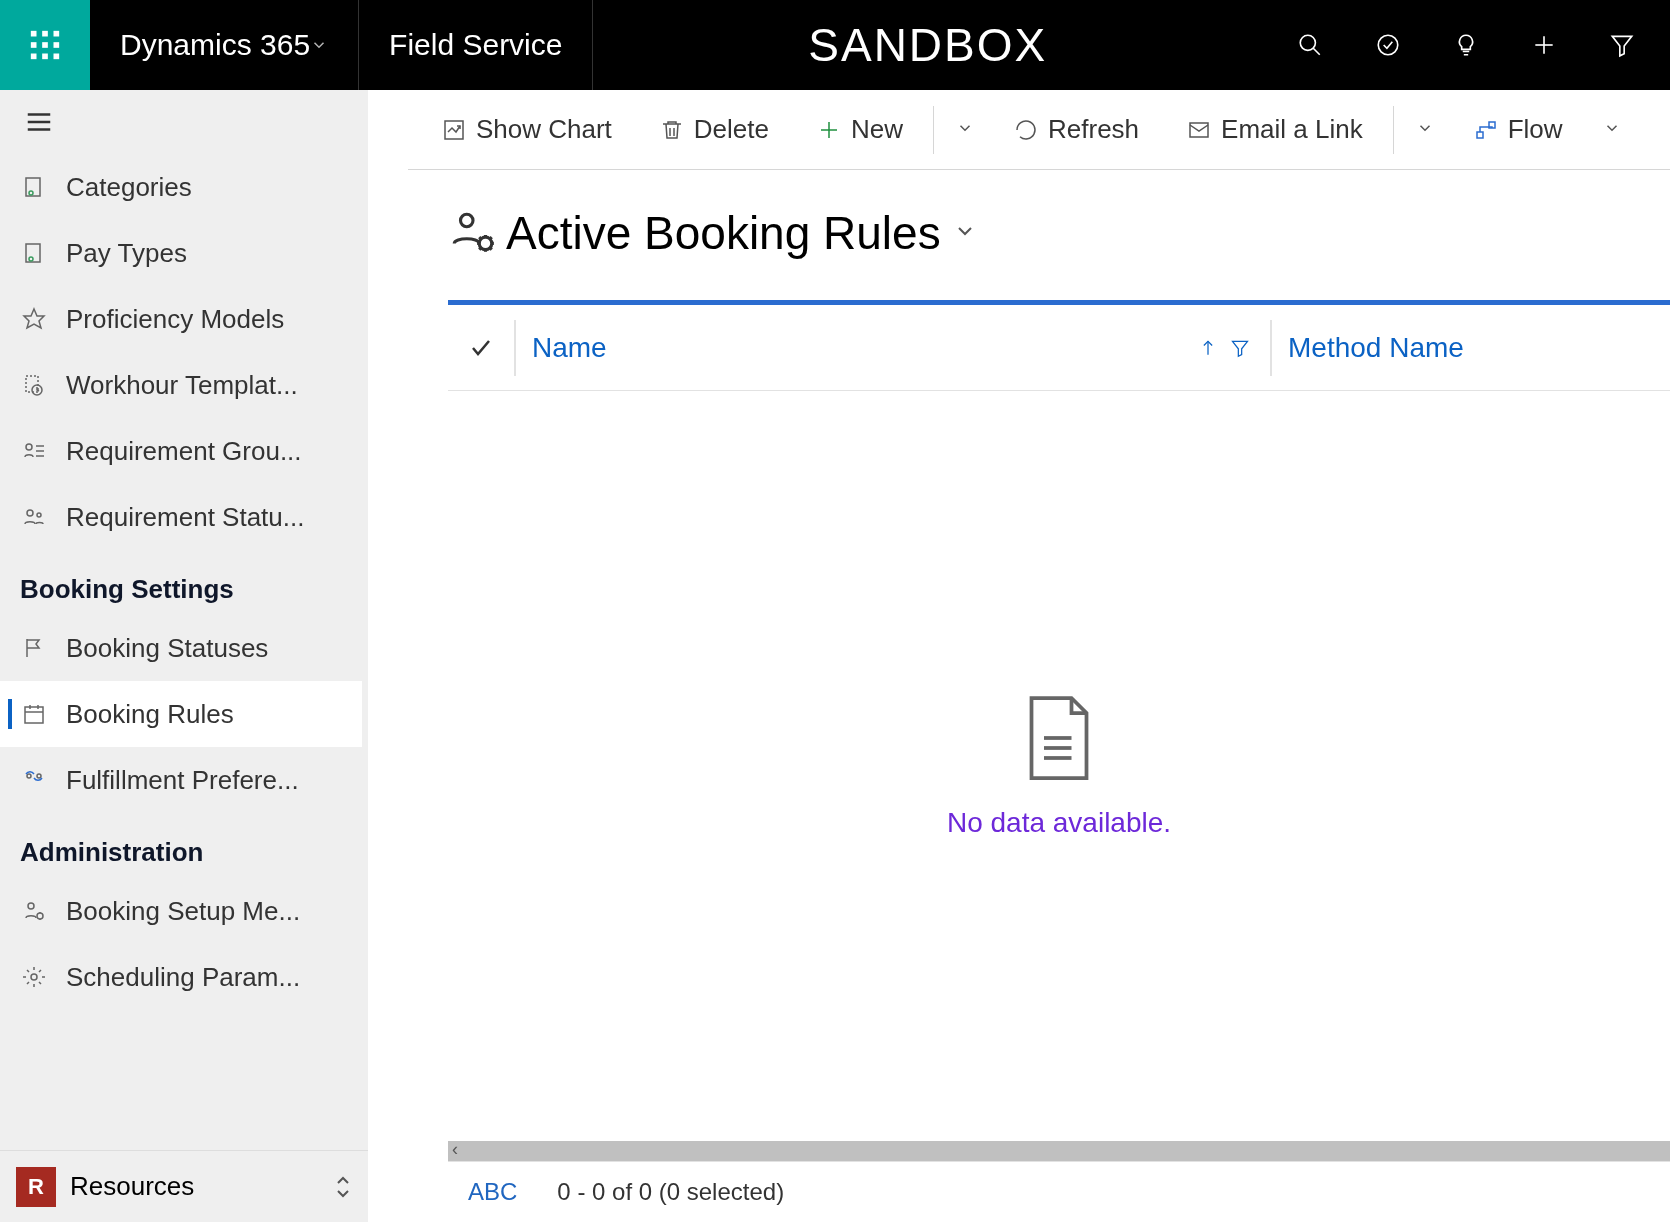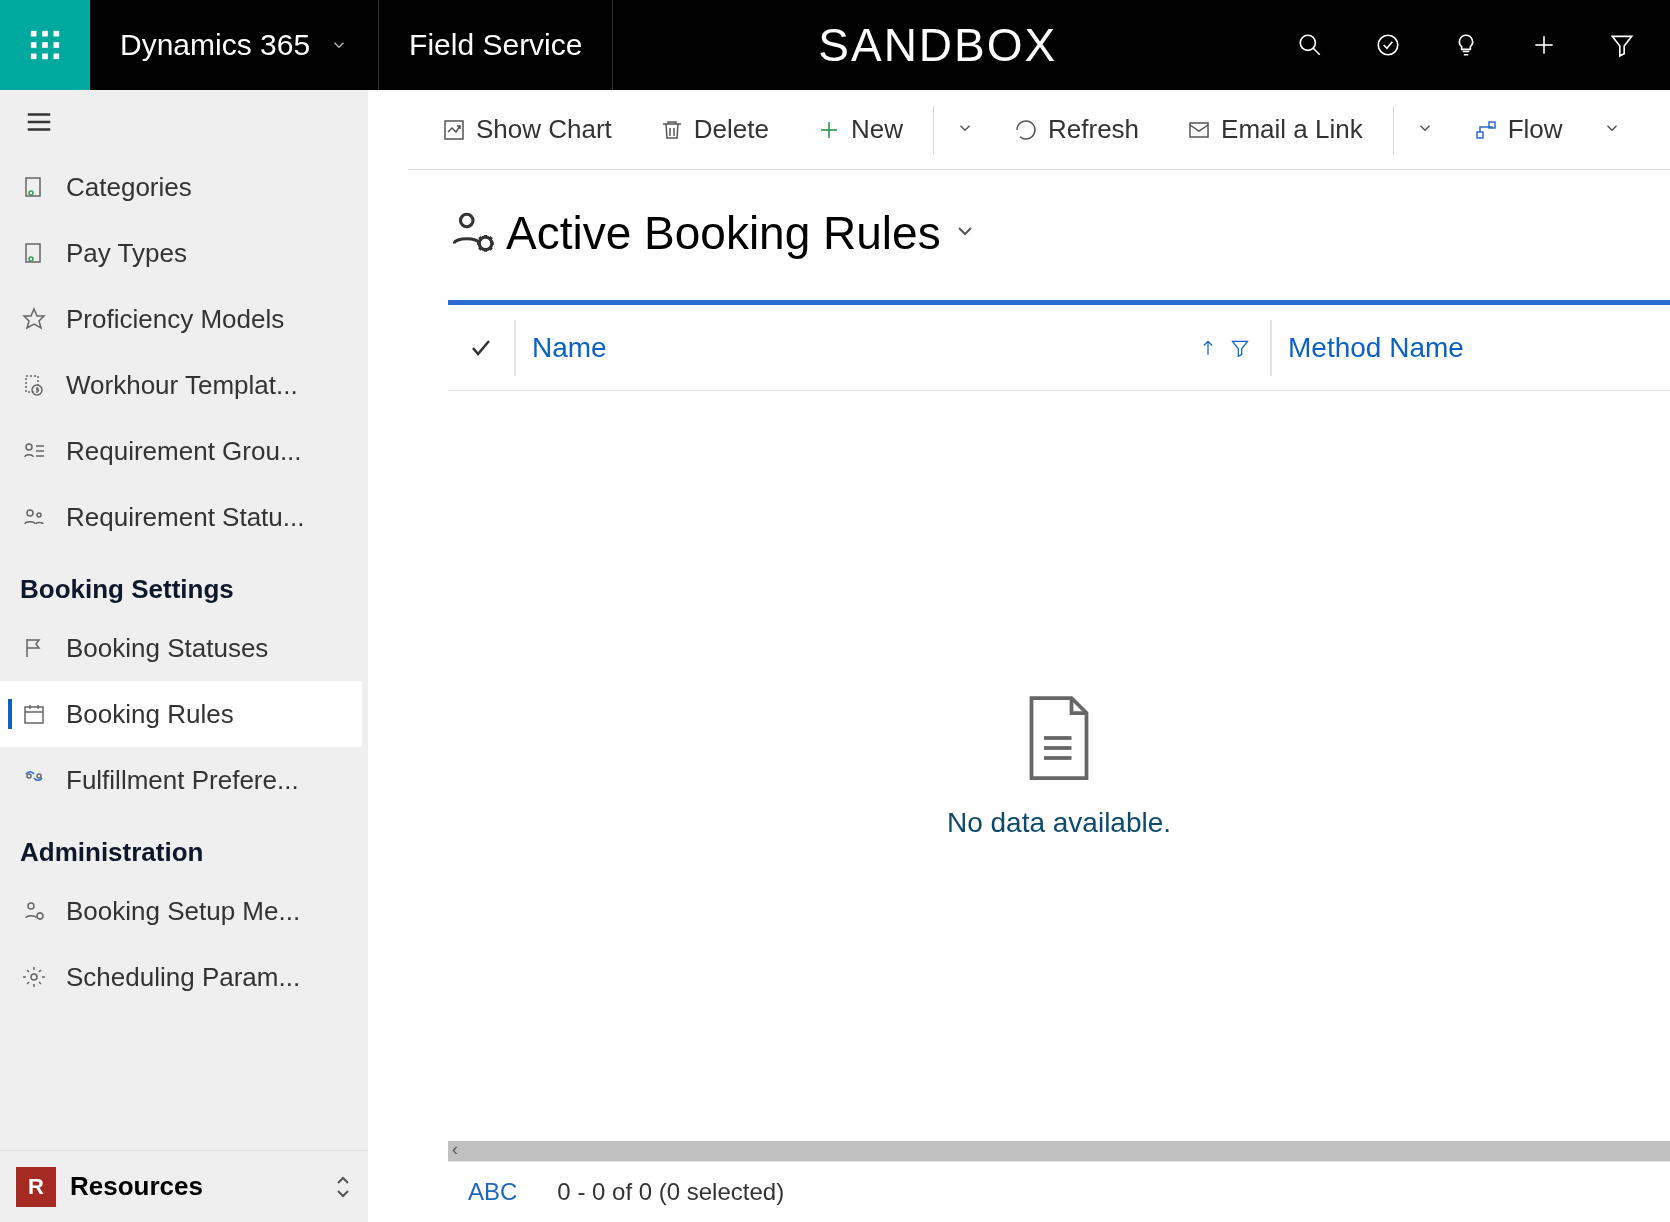--- a/index.html
+++ b/index.html
@@ -2,21 +2,21 @@
 <html><head>
 <meta charset="utf-8">
 <style>
   * { box-sizing: border-box; margin: 0; padding: 0; font-family: "Segoe UI", Arial, sans-serif; }
   body { width: 1670px; height: 1222px; overflow: hidden; background: #fff; }
 
   
   .topbar { display: flex; height: 90px; background: #000; color: #fff; align-items: stretch; }
   .waffle { width: 90px; background: #00a99d; display: flex; align-items: center; justify-content: center; cursor: pointer; }
   .waffle svg { width: 34px; height: 34px; }
-  .brand { display: flex; align-items: center; padding: 0 30px; font-size: 30px; font-weight: 400; border-right: 1px solid #333; gap: 20px; cursor: pointer; }
+  .brand { display: flex; align-items: center; padding: 0 30px; font-size: 30px; font-weight: 400; border-right: 1px solid #333; gap: 0; cursor: pointer; }
   .brand .chev { opacity: .7; }
   .module { display: flex; align-items: center; padding: 12px 30px; font-size: 30px; font-weight: 400; border-right: 1px solid #333; cursor: pointer; }
   .env { flex: 1; display: flex; align-items: center; justify-content: center; font-size: 46px; font-weight: 300; letter-spacing: 2px; }
   .top-icons { display: flex; align-items: center; padding: 0 12px; gap: 6px; }
   .top-icons .icon-btn { width: 72px; height: 90px; display: flex; align-items: center; justify-content: center; cursor: pointer; }
   .top-icons svg { width: 26px; height: 26px; stroke: #fff; fill: none; stroke-width: 1.5; }
 
   
   .body-wrap { display: flex; height: calc(1222px - 90px); }
 
@@ -27,21 +27,21 @@
   .nav { flex: 1; overflow-y: auto; padding-right: 6px; }
   .nav-item { display: flex; align-items: center; height: 66px; padding: 0 20px; gap: 18px; font-size: 26px; color: #333; cursor: pointer; white-space: nowrap; overflow: hidden; text-overflow: ellipsis; }
   .nav-item .nav-icon { width: 28px; height: 28px; display:flex; align-items:center; justify-content:center; flex-shrink: 0; }
   .nav-item .nav-icon svg { width: 24px; height: 24px; stroke: #666; fill: none; stroke-width: 1.5; }
   .nav-item.active { background: #fff; font-weight: 400; position: relative; }
   .nav-item.active::before { content:""; position:absolute; left:8px; top:18px; bottom:18px; width:4px; background:#0b62c4; }
   .nav-group { padding: 24px 20px 10px 20px; font-size: 26px; font-weight: 600; color: #0f172a; }
 
   .sidebar-footer { height: 72px; border-top: 1px solid #ddd; display: flex; align-items: center; padding: 0 16px; gap: 14px; }
   .avatar { width: 40px; height: 40px; background: #a52a21; color: #fff; display: flex; align-items: center; justify-content: center; font-size: 22px; font-weight: 600; }
-  .footer-label { font-size: 26px; font-weight: 700; flex: 1; }
+  .footer-label { font-size: 26px; font-weight: 400; flex: 1; }
   .sort-btns { display: flex; flex-direction: column; line-height: 12px; cursor: pointer; }
 
   
   .main { flex: 1; display: flex; flex-direction: column; background: #fff; overflow: hidden; margin-left: 40px; }
 
   
   .cmdbar { height: 80px; border-bottom: 1px solid #d6d6d6; display: flex; align-items: center; padding: 0 10px; }
   .cmd { display: flex; align-items: center; gap: 10px; padding: 0 24px; height: 100%; font-size: 26px; color: #333; cursor: pointer; }
   .cmd svg { width: 24px; height: 24px; stroke: #555; fill: none; stroke-width: 1.5; }
   .cmd.green svg { stroke: #1e8f3e; }
@@ -61,21 +61,21 @@
   .grid-head { height: 86px; border-bottom: 1px solid #e2e2e2; display: flex; align-items: center; }
   .col-check { width: 66px; display:flex; justify-content:center; }
   .col-check svg { width: 24px; height: 24px; stroke: #333; stroke-width: 2.5; fill: none; }
   .col-name { flex: 1; color: #0b62c4; font-size: 28px; padding-left: 16px; border-left: 2px solid #e2e2e2; height: 56px; display:flex; align-items:center; gap: 12px; cursor: pointer; position: relative; }
   .col-name .sort-filter { position: absolute; right: 20px; display:flex; gap:12px; }
   .col-name .sort-filter svg { width: 20px; height: 20px; stroke:#0b62c4; fill:none; stroke-width:1.5; }
   .col-method { width: 400px; color: #0b62c4; font-size: 28px; padding-left: 16px; border-left: 2px solid #e2e2e2; height: 56px; display:flex; align-items:center; cursor: pointer; }
 
   .grid-body { flex: 1; display: flex; flex-direction: column; align-items: center; justify-content: center; gap: 24px; color: #555; }
   .grid-body svg { width: 80px; height: 90px; stroke: #666; fill: none; stroke-width: 3; }
-  .empty-text { font-size: 28px; color: #0c4a6e; }
+  .empty-text { font-size: 28px; color: #6d28d9; }
 
   .grid-footer { height: 61px; border-top: 1px solid #e2e2e2; display: flex; align-items: center; padding: 0 20px; gap: 40px; }
   .abc { color: #2066c0; font-size: 24px; cursor: pointer; }
   .paging { font-size: 24px; color: #333; }
 
   .hscroll { height: 20px; background: #c0c0c0; position: relative; }
   .hscroll::before { content: "‹"; position: absolute; left: 4px; top: -2px; font-size: 18px; color: #555; }
 
   
   .chev-down { width: 18px; height: 18px; }

